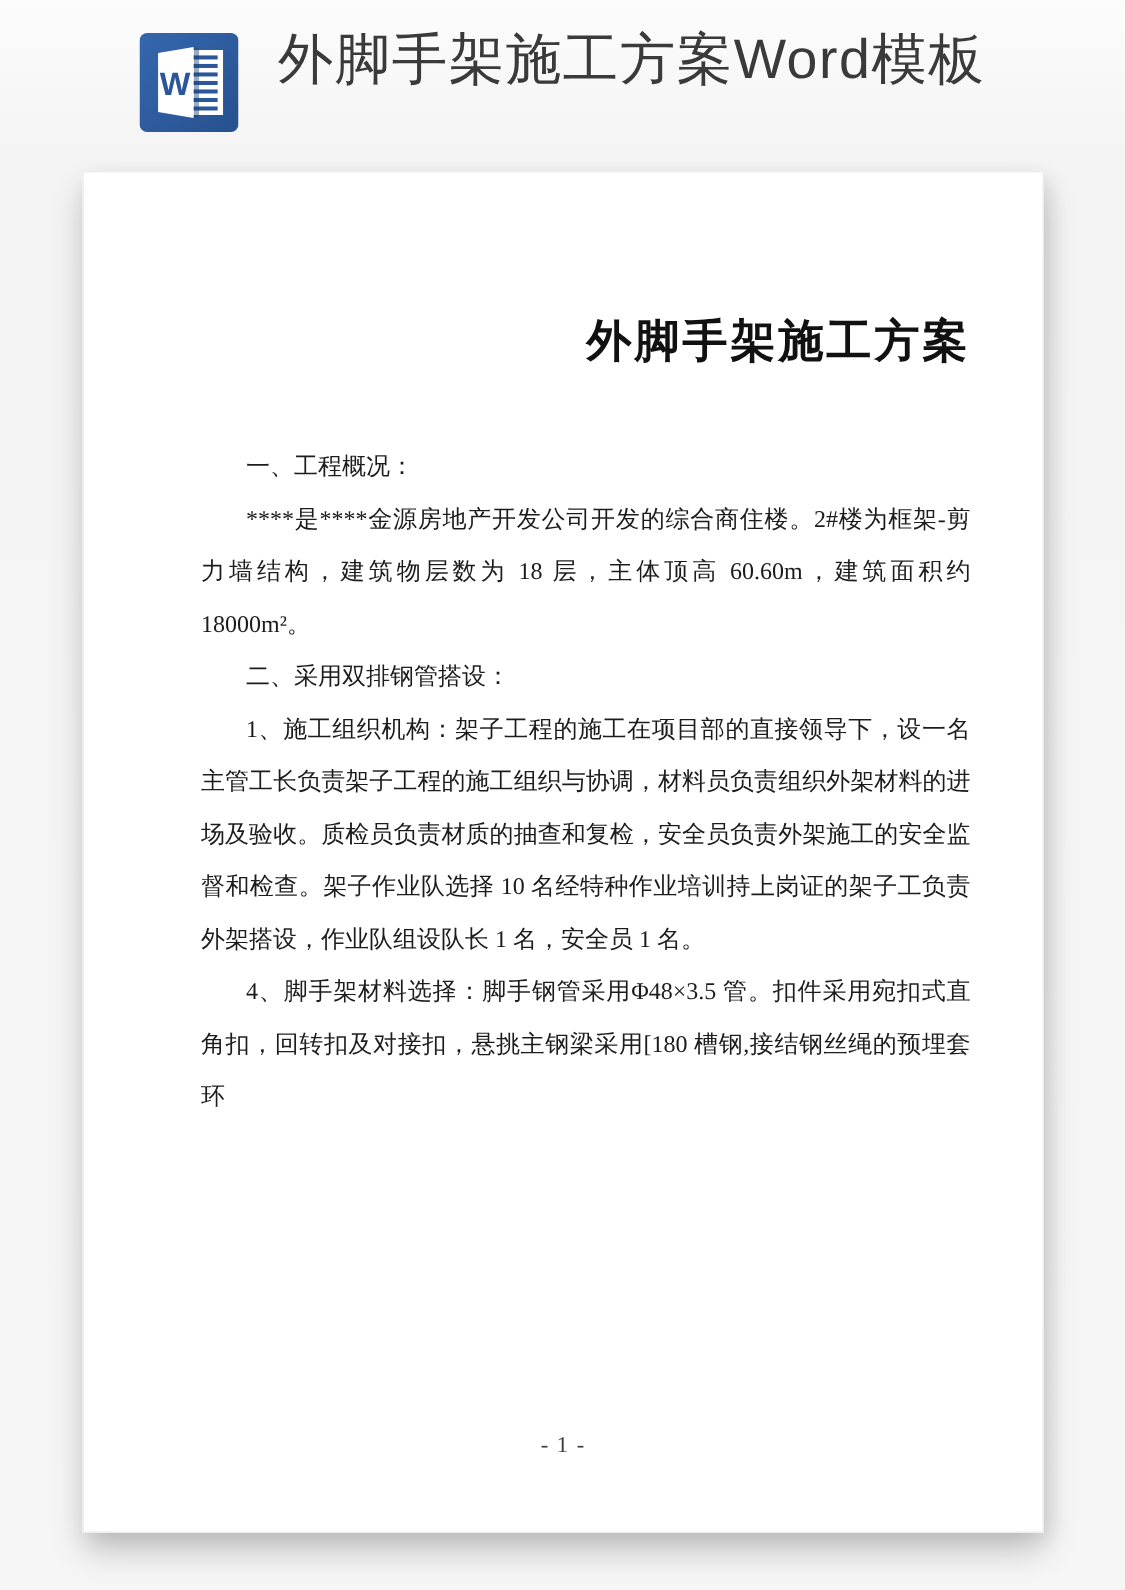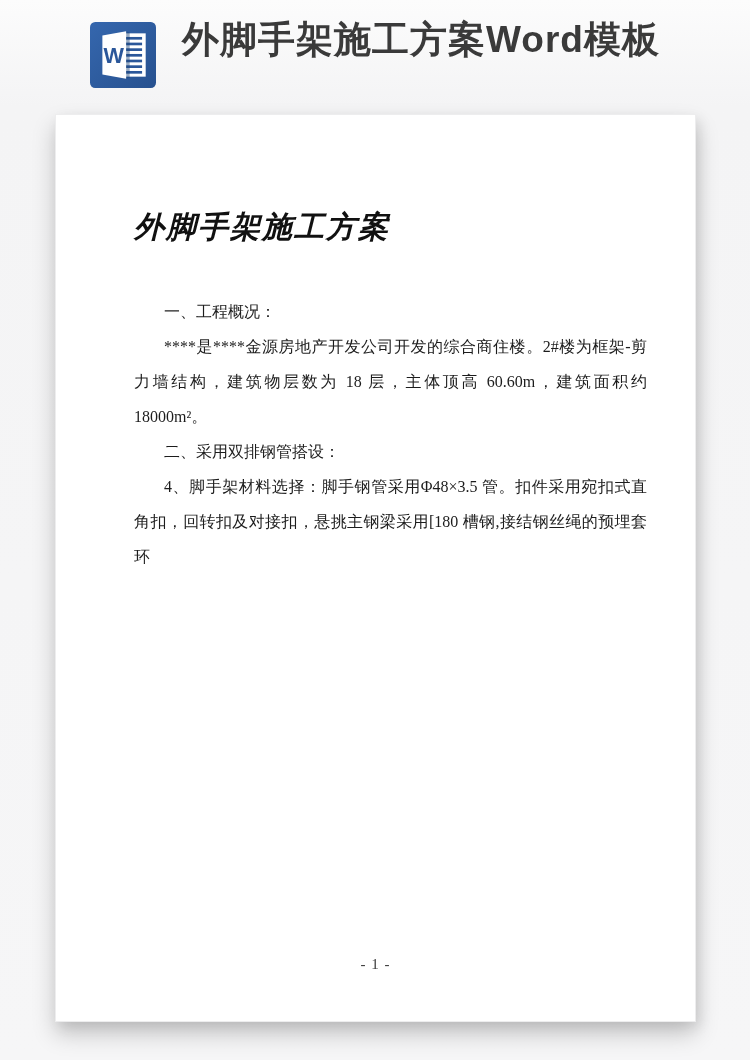--- a/index.html
+++ b/index.html
@@ -14,21 +14,21 @@
   
   .site-header{
     position:absolute;top:18px;left:0;width:100%;
     display:flex;justify-content:center;align-items:flex-start;
   }
   .word-icon-wrap{display:block;width:66px;height:66px;margin-top:4px;}
   .word-icon-wrap svg{display:block;}
   .header-text{margin-left:26px;text-align:center;}
   .site-title{
     margin:0;
-    font-size:37px;line-height:1.2;font-weight:bold;
+    font-size:37px;line-height:1.2;font-weight:normal;
     color:#3a3a3a;letter-spacing:1px;
     font-family:"Liberation Sans","DejaVu Sans",sans-serif;
   }
   .site-subtitle{
     margin-top:5px;
     font-size:16px;color:#8f8f8f;letter-spacing:2px;
     font-family:"DejaVu Sans Mono",monospace;
   }
 
   
@@ -39,21 +39,21 @@
     background:#ffffff;
     border:1px solid #ededee;
     box-shadow:0 12px 22px rgba(0,0,0,0.20), 4px 5px 12px rgba(0,0,0,0.08);
     padding:92px 48px 0 78px;
     font-family:"Liberation Serif","DejaVu Serif",serif;
     color:#1c1c1c;
   }
   .doc-title{
     margin:0 0 46px 0;
     font-size:30px;font-weight:600;letter-spacing:2px;
-    text-align:left;color:#111;font-style:italic;
+    text-align:right;color:#111;
   }
   .para{
     margin:0;
     font-size:16px;line-height:35px;
     text-indent:30px;
     text-align:justify;
     color:#1c1c1c;
   }
   .page-number{
     position:absolute;left:0;bottom:48px;width:100%;
@@ -93,18 +93,19 @@
       <h1 class="site-title">外脚手架施工方案Word模板</h1>
     </div>
   </header>
 
   <section class="doc-page">
     <h2 class="doc-title">外脚手架施工方案</h2>
 
     <p class="para">一、工程概况：</p>
     <p class="para">****是****金源房地产开发公司开发的综合商住楼。2#楼为框架-剪力墙结构，建筑物层数为 18 层，主体顶高 60.60m，建筑面积约 18000m²。</p>
     <p class="para">二、采用双排钢管搭设：</p>
+    <p class="para">1、施工组织机构：架子工程的施工在项目部的直接领导下，设一名主管工长负责架子工程的施工组织与协调，材料员负责组织外架材料的进场及验收。质检员负责材质的抽查和复检，安全员负责外架施工的安全监督和检查。架子作业队选择 10 名经特种作业培训持上岗证的架子工负责外架搭设，作业队组设队长 1 名，安全员 1 名。</p>
     <p class="para">4、脚手架材料选择：脚手钢管采用Φ48×3.5 管。扣件采用宛扣式直角扣，回转扣及对接扣，悬挑主钢梁采用[180 槽钢,接结钢丝绳的预埋套环</p>
 
     <div class="page-number">- 1 -</div>
   </section>
 
 </div>
 
 </body></html>

